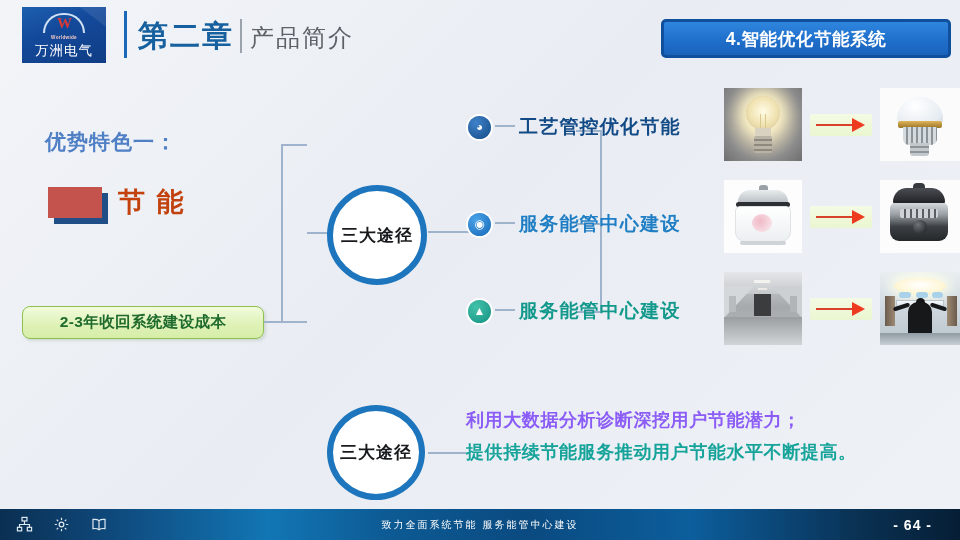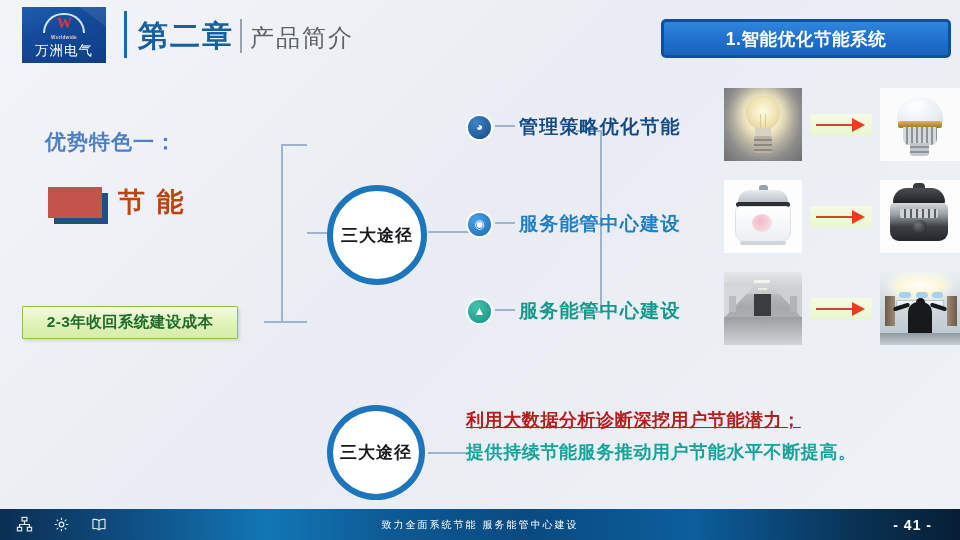--- a/index.html
+++ b/index.html
@@ -51,23 +51,23 @@
   }
   #banner span { color:#ffffff; font-size:17.5px; font-weight:900; letter-spacing:.6px; }
 
   
   #feature-label { position:absolute; left:45px; top:128px; font-size:21px; color:#4f7fc4; font-weight:800; letter-spacing:1px; }
   #swatch-shadow { position:absolute; left:54px; top:193px; width:54px; height:31px; background:#1f4f86; }
   #swatch { position:absolute; left:48px; top:187px; width:54px; height:31px; background:#c4534e; }
   #jieneng { position:absolute; left:118px; top:184px; font-size:27px; color:#c2410c; font-weight:700; letter-spacing:2px; }
 
   #cost-box {
-    position:absolute; left:22px; top:306px; width:216px; height:33px;
+    position:absolute; left:22px; top:306px; width:242px; height:33px;
     background: linear-gradient(180deg,#f2fbdd 0%, #dff2b8 55%, #d6eda8 100%);
-    border: 1.6px solid #8dc04f; border-radius: 1px;
+    border: 1.6px solid #8dc04f; border-radius: 8px;
     display:flex; align-items:center; justify-content:center;
     box-shadow: 2px 2px 3px rgba(120,140,100,.22);
   }
   #cost-box span { color:#1f6b2d; font-size:15.5px; font-weight:800; letter-spacing:.4px; }
 
   
   .lnk { position:absolute; background:#9fb4cc; }
   #left-bracket-v { left:281px; top:144px; width:1.6px; height:178px; }
   #left-bracket-t { left:281px; top:144px; width:26px; height:1.6px; }
   #left-bracket-b { left:264px; top:321px; width:43px; height:1.6px; }
@@ -113,21 +113,21 @@
   #path-2 .path-text { color:#1f7ec4; }
 
   #path-3 { left:468px; top:298px; }
   #path-3 .path-icon { background: radial-gradient(circle at 35% 30%, #43c2ab, #149182); }
   #path-3 .path-text { color:#12998c; }
 
   
   #measures { position:absolute; left:466px; top:404px; width:490px; }
   #measures div { font-size:18px; font-weight:800; letter-spacing:.6px; line-height:32px; }
   #measure-1 { color:#1b5fa3; }
-  #measure-2 { color:#b91c1c;text-decoration:underline; }
+  #measure-2 { color:#8b5cf6; }
   #measure-3 { color:#16a39a; }
 
   
   .img-row { position:absolute; display:flex; align-items:center; }
   #img-row-1 { left:724px; top:88px; }
   #img-row-2 { left:724px; top:180px; }
   #img-row-3 { left:724px; top:272px; }
 
   .ph { width:78px; height:73px; background:#fff; position:relative; overflow:hidden; flex:none; }
   .ph.wide { width:82px; }
@@ -220,21 +220,21 @@
     <div class="logo-sub">Worldwide</div>
     <div class="logo-cn">万洲电气</div>
   </div>
 
   <div id="title-divider"></div>
   <div id="chapter">第二章</div>
   <div id="sep-bar"></div>
   <div id="subtitle">产品简介</div>
 
   <div id="banner">
-    <span>1.智能优化节能系统</span>
+    <span>4.智能优化节能系统</span>
   </div>
 </div>
 
 <div id="feature-label">优势特色一：</div>
 <div id="swatch-shadow"></div>
 <div id="swatch"></div>
 <div id="jieneng">节    能</div>
 
 <div id="cost-box">
   <span>2-3年收回系统建设成本</span>
@@ -258,21 +258,21 @@
 
 <div class="big-circle" id="circle-paths">
   <span>三大途径</span>
 </div>
 <div class="big-circle" id="circle-actions">
   <span>三大途径</span>
 </div>
 
 <div class="path-item" id="path-1">
   <div class="path-icon">◕</div>
-  <div class="path-text">管理策略优化节能</div>
+  <div class="path-text">工艺管控优化节能</div>
 </div>
 <div class="path-item" id="path-2">
   <div class="path-icon">◉</div>
   <div class="path-text">服务能管中心建设</div>
 </div>
 <div class="path-item" id="path-3">
   <div class="path-icon">▲</div>
   <div class="path-text">服务能管中心建设</div>
 </div>
 
@@ -372,14 +372,14 @@
     </span>
     <span>
       <svg width="18" height="17" viewBox="0 0 24 24" fill="none" stroke="#dfe9f2" stroke-width="1.7">
         <path d="M12 6.5C10 4.8 6.8 4.4 3.5 4.8v13c3.3-.4 6.5 0 8.5 1.7 2-1.7 5.2-2.1 8.5-1.7v-13C17.2 4.4 14 4.8 12 6.5z"></path>
         <path d="M12 6.5v13"></path>
       </svg>
     </span>
   </div>
   <div id="footer-slogan">致力全面系统节能    服务能管中心建设</div>
   <div id="footer-tab"></div>
-  <div id="page-number">- 41 -</div>
+  <div id="page-number">- 64 -</div>
 </div>
 
 </body></html>

